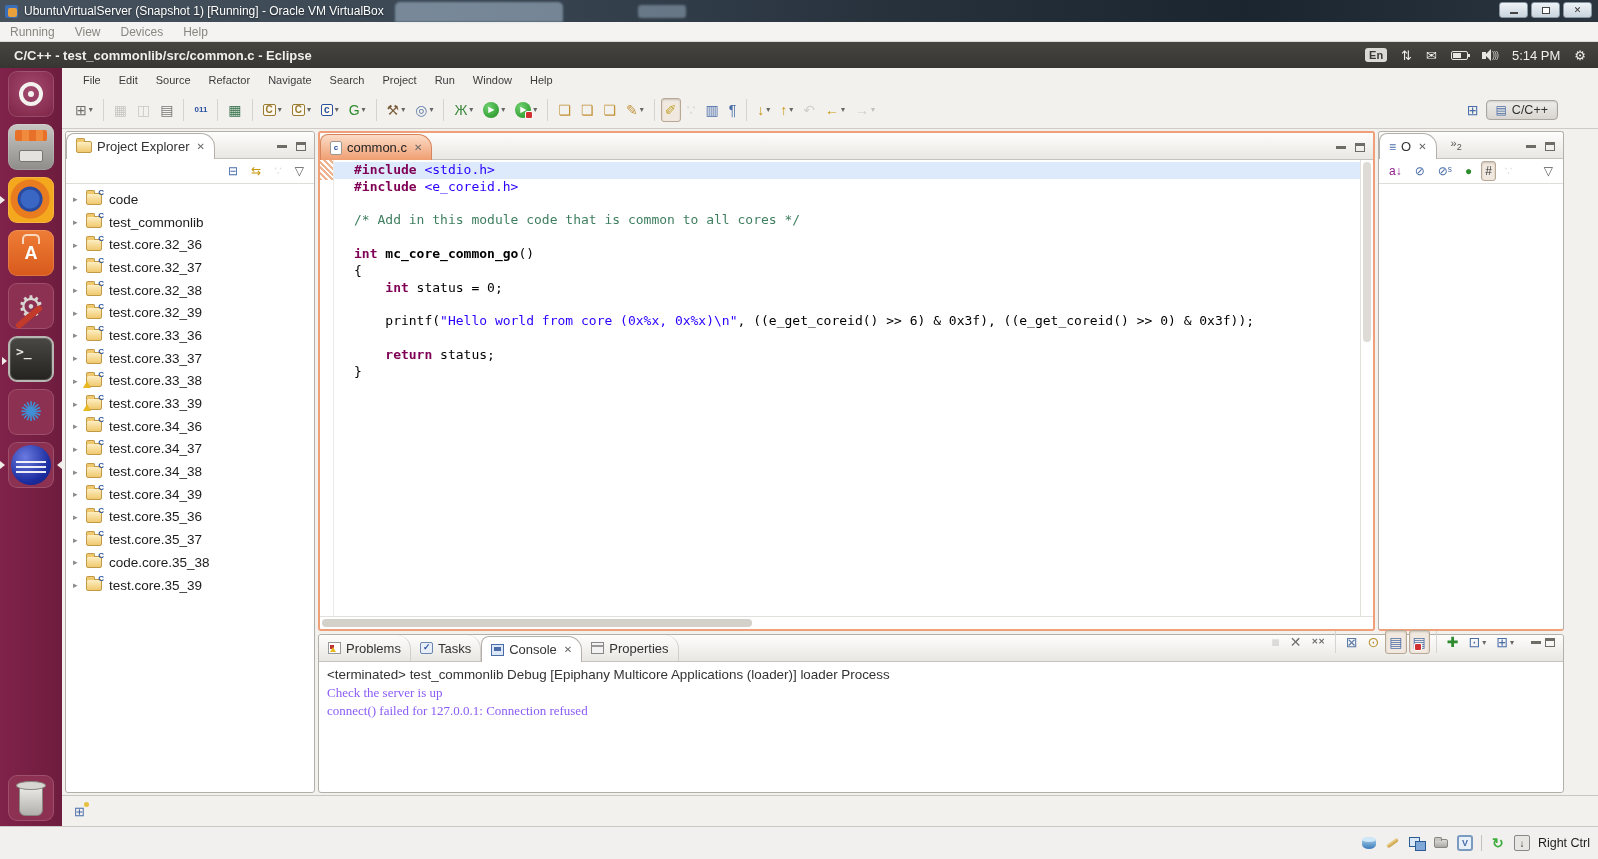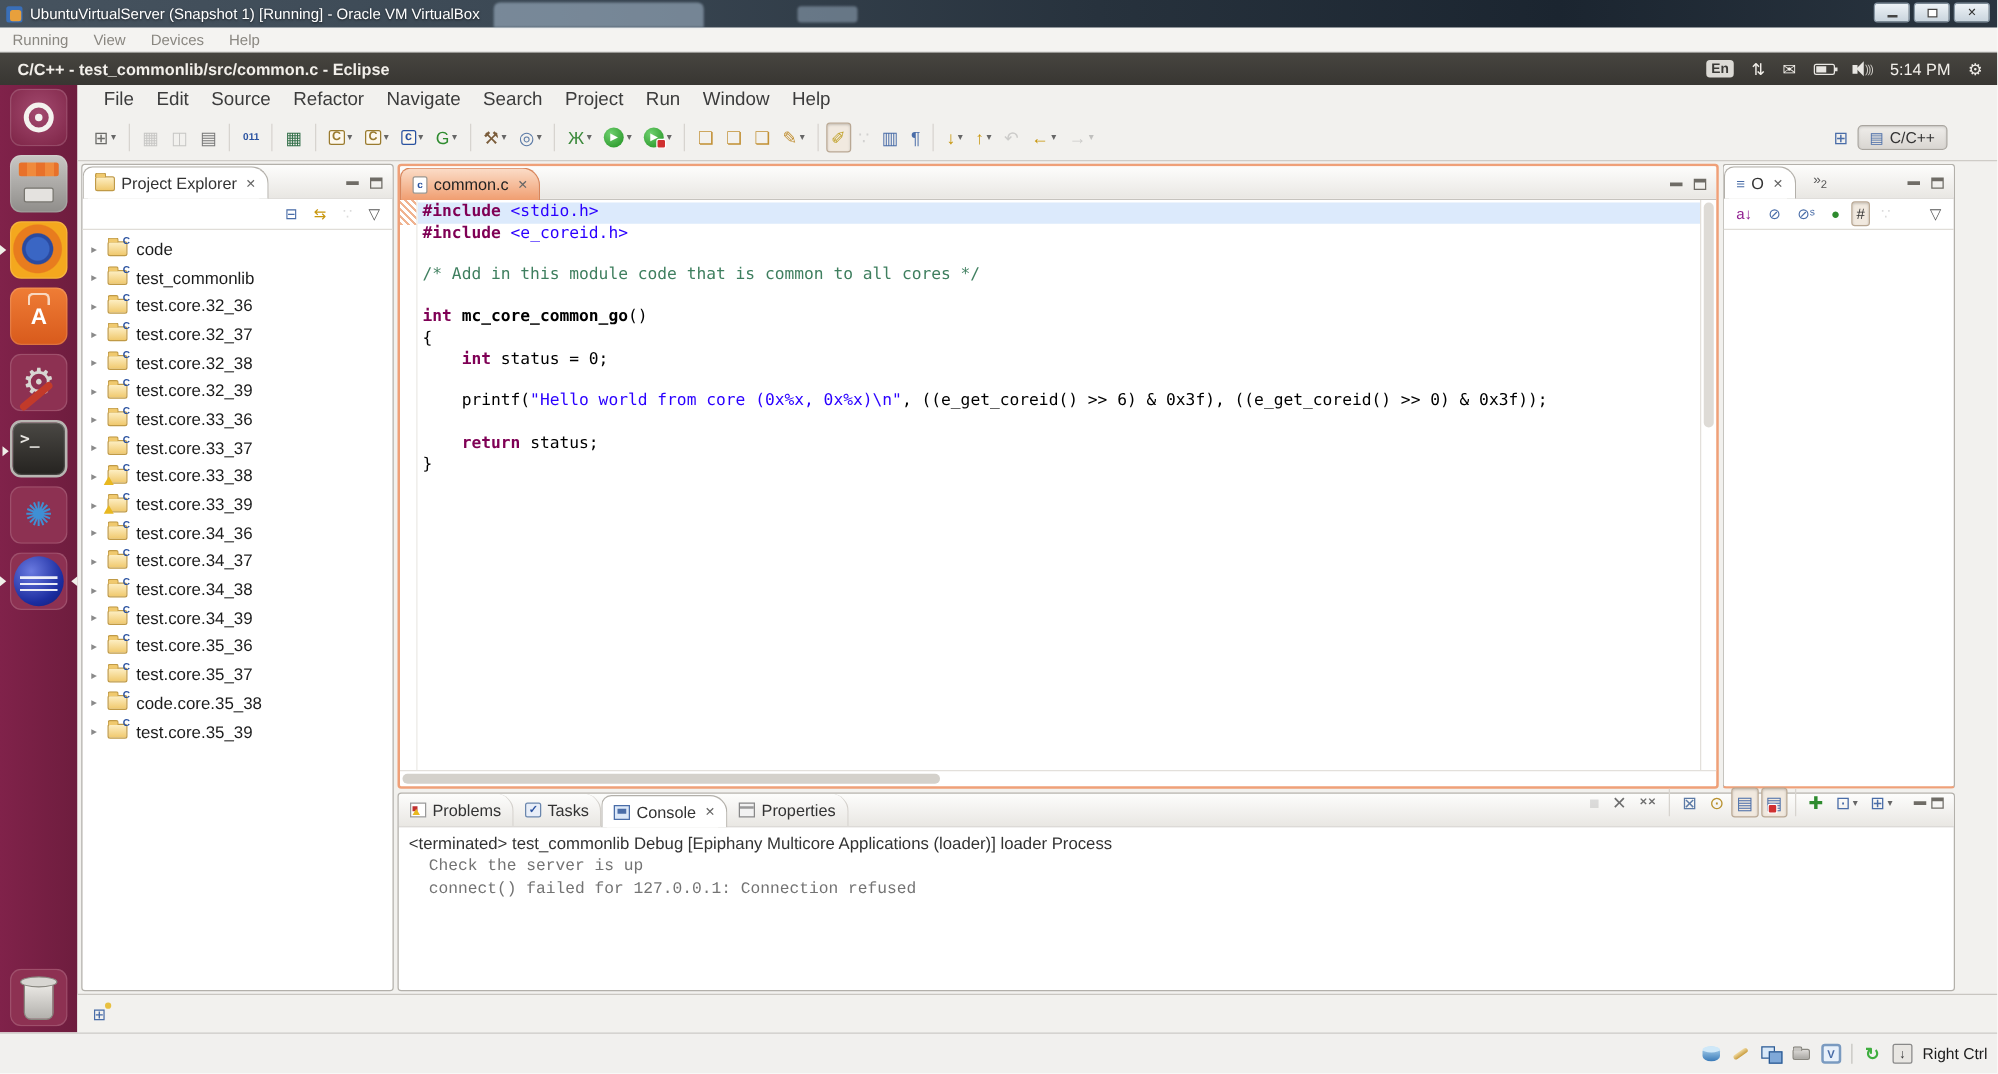--- a/index.html
+++ b/index.html
@@ -68,21 +68,21 @@
     background:repeating-linear-gradient(#fff 0 2px,transparent 2px 5px); opacity:.9; }
   .tl-trash { background:#8d3152; margin-top:auto; margin-bottom:5px; }
   .tl-trash::before { content:""; position:absolute; left:11px; right:11px; top:11px; bottom:5px; background:linear-gradient(#eceae6,#b2b0ac); border:1px solid #88867f; border-radius:3px 3px 6px 6px; }
   .tl-trash::after { content:""; position:absolute; left:8px; right:8px; top:6px; height:7px; background:#d8d6d2; border:1px solid #88867f; border-radius:50%; }
   .arr-left { position:absolute; left:-8px; top:19px; width:0; height:0; border-top:4px solid transparent; border-bottom:4px solid transparent; border-left:5px solid #f0eee8; }
   .arr-right { position:absolute; right:-8px; top:19px; width:0; height:0; border-top:4px solid transparent; border-bottom:4px solid transparent; border-right:5px solid #f0eee8; }
   .tile:not(.running) .arr-left { display:none; } .tile:not(.focused) .arr-right { display:none; }
 
   
   .eclipse { flex:1; display:flex; flex-direction:column; background:#f2f1ee; min-width:0; }
-  .e-menubar { height:23px; display:flex; align-items:center; padding-left:12px; font-size:15px; color:#3c3c3c; }
+  .e-menubar { height:23px; display:flex; align-items:center; padding-left:12px; font-size:11px; color:#3c3c3c; }
   .e-menubar .mi { padding:2px 9px; }
   .e-toolbar { height:38px; border-bottom:1px solid #cfccc7; display:flex; align-items:center; padding:0 8px; }
   .tb-btn { position:relative; display:inline-flex; align-items:center; height:24px; padding:0 3px; border:1px solid transparent; border-radius:3px; margin:0 1px; }
   .tb-btn .glyph { font-size:14px; line-height:1; }
   .tb-btn.tiny .glyph { font-size:8px; font-weight:bold; letter-spacing:0; }
   .tb-btn.boxed .glyph { border:1px solid currentColor; font-size:10px; font-weight:bold; padding:0 2px; border-radius:2px; background:#fdf8ee; }
   .tb-btn.runbtn .glyph { background:radial-gradient(circle at 35% 30%,#6fd06f,#1e8f1e); width:16px; height:16px; border-radius:50%;
     display:flex; align-items:center; justify-content:center; font-size:8px; }
   .tb-btn.redbadge::after { content:""; position:absolute; right:7px; bottom:2px; width:6px; height:6px; background:#d03030; border-radius:2px; border:1px solid #fff; }
   .tb-btn.dis { opacity:.35; }
@@ -132,21 +132,21 @@
   
   .editor { flex:1; display:flex; flex-direction:column; border:2px solid #efa078; border-radius:3px; background:#fff; min-width:0; }
   .editor .tabrow { border-radius:2px 2px 0 0; }
   .ed-tab.active { background:linear-gradient(#fbdcc7,#f09e71); border:1px solid #d8855b; border-bottom:none; color:#222; }
   .cfile { width:12px; height:14px; background:#fff; border:1px solid #9a9893; border-radius:2px; font-size:8px; color:#2a52a0; font-weight:bold;
     display:flex; align-items:center; justify-content:center; flex:none; }
   .ed-body { flex:1; display:flex; min-height:0; }
   .ruler { width:14px; border-right:1px solid #eceae6; position:relative; flex:none; }
   .ruler-hatch { position:absolute; top:0; left:0; right:0; height:20px; background:repeating-linear-gradient(45deg,#f0b390 0 2px,#fff 2px 4px); }
   .code { flex:1; overflow:hidden; font-family:"DejaVu Sans Mono",monospace; font-size:13px; line-height:16.8px; padding-top:2px; white-space:pre; display:flex; flex-direction:column; }
-  .code-line { padding-left:4px; height:16.8px; flex:none; }
+  .code-line { padding-left:20px; height:16.8px; flex:none; }
   .code-line.hl { background:#dceafc; }
   .tok-kw { color:#7f0055; font-weight:bold; }
   .tok-str { color:#2a00ff; }
   .tok-com { color:#3f7f5f; }
   .tok-fn { font-weight:bold; }
   .overview { width:13px; border-left:1px solid #e3e0db; flex:none; position:relative; }
   .ov-thumb { position:absolute; left:2px; right:2px; top:2px; height:180px; background:#dedbd6; border-radius:4px; }
   .ed-hscroll { height:13px; border-top:1px solid #e3e0db; position:relative; flex:none; }
   .hs-thumb { position:absolute; left:2px; top:2px; width:430px; height:8px; background:#d4d1cb; border-radius:4px; }
 
@@ -169,21 +169,21 @@
   .ti-problems::before { content:""; position:absolute; left:1px; top:2px; width:4px; height:4px; background:#c03030; }
   .ti-problems::after { content:""; position:absolute; left:1px; bottom:1px; width:0; height:0; border-left:3px solid transparent; border-right:3px solid transparent; border-bottom:5px solid #e8b820; }
   .ti-tasks { background:#e8eef8; border:1px solid #6a86ad; border-radius:2px; }
   .ti-tasks::before { content:"✓"; position:absolute; left:2px; top:-1px; font-size:9px; color:#2a52a0; font-weight:bold; }
   .ti-console { background:#dce8f8; border:1px solid #4a6da8; }
   .ti-console::before { content:""; position:absolute; left:2px; top:2px; right:2px; height:4px; background:#4a6da8; }
   .ti-properties { background:#f2f2f2; border:1px solid #888; }
   .ti-properties::before { content:""; position:absolute; left:0; top:2px; right:0; height:2px; background:#999; }
   .con-body { flex:1; overflow:hidden; }
   .con-header { font-size:13.4px; color:#333; padding:5px 8px 2px; }
-  .con-line { font-family:Liberation Mono, monospace; font-size:13px; color:#737373; padding:0 8px; line-height:18px;margin-left:16px; }
+  .con-line { font-family:Liberation Serif, serif; font-size:13px; color:#8b5cf6; padding:0 8px; line-height:18px; }
 
   
   .e-status { height:31px; border-top:1px solid #c9c6c1; display:flex; align-items:center; background:#f2f1ee; font-size:13px; color:#4a4a48; flex:none; }
   .fastview { margin-left:12px; font-size:13px; color:#4a6da8; position:relative; }
   .fastview::after { content:""; position:absolute; right:-4px; top:-2px; width:5px; height:5px; background:#e8c040; border-radius:50%; }
   .sb-fields { margin-left:auto; display:flex; height:20px; }
   .sb-field { border-left:1px solid #d8d5d0; display:flex; align-items:center; padding-left:14px; }
   .sb-w1 { width:112px; } .sb-w2 { width:128px; } .sb-w3 { width:100px; }
   .sb-tail { width:307px; border-left:1px solid #d8d5d0; }
 

